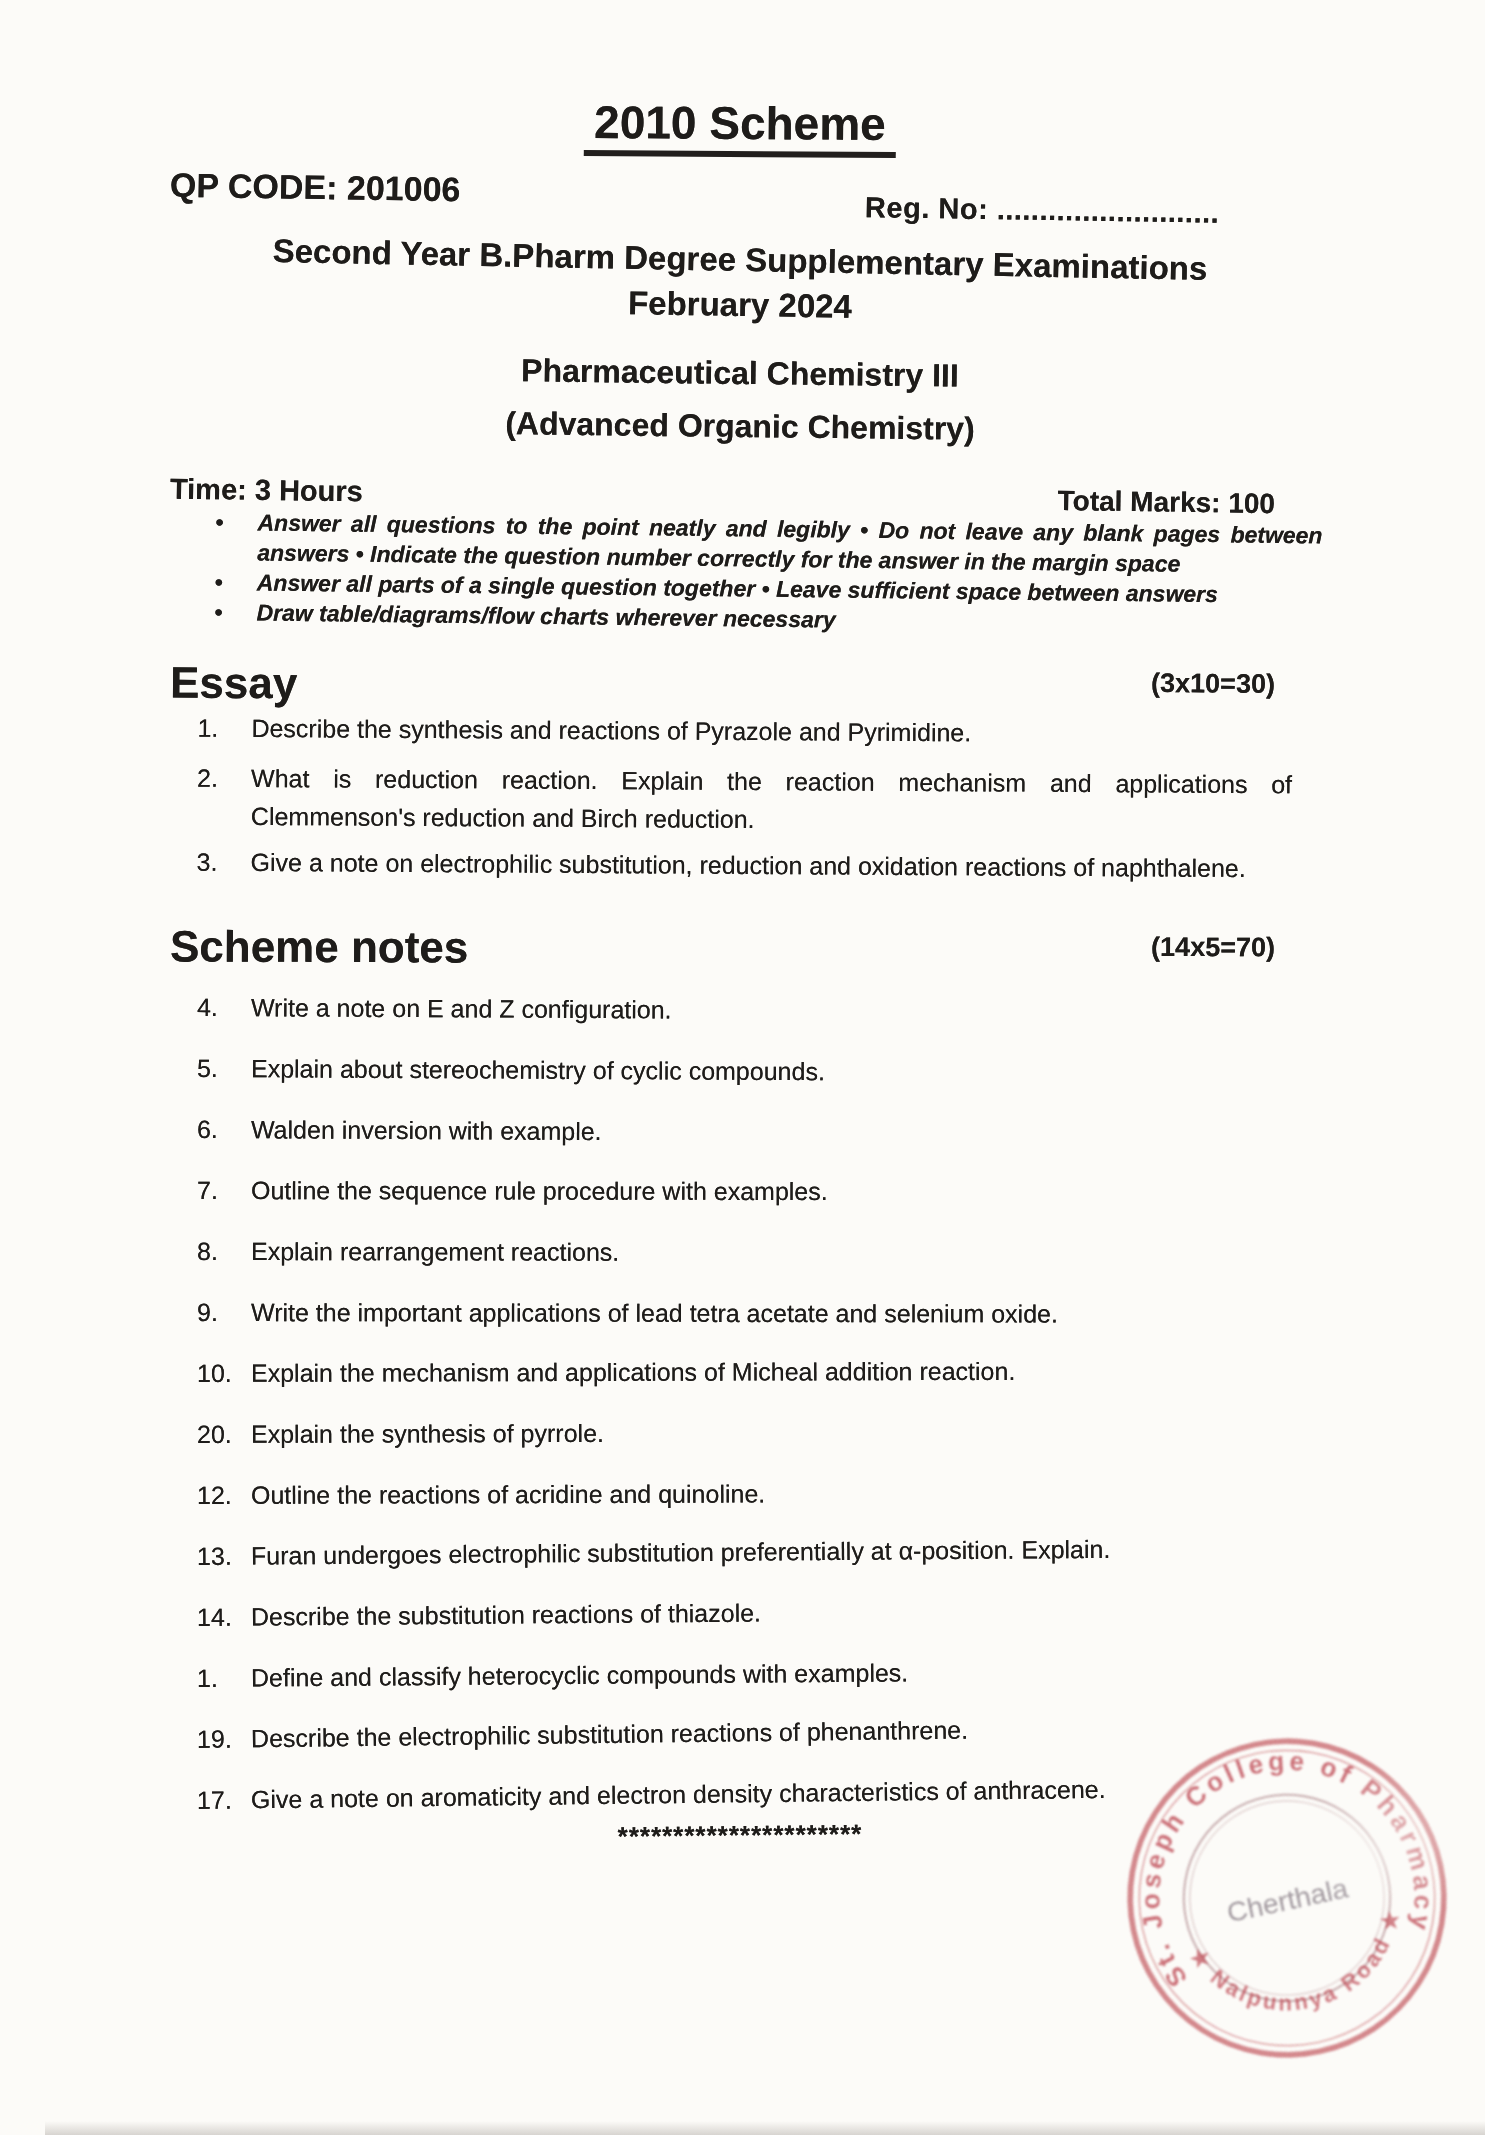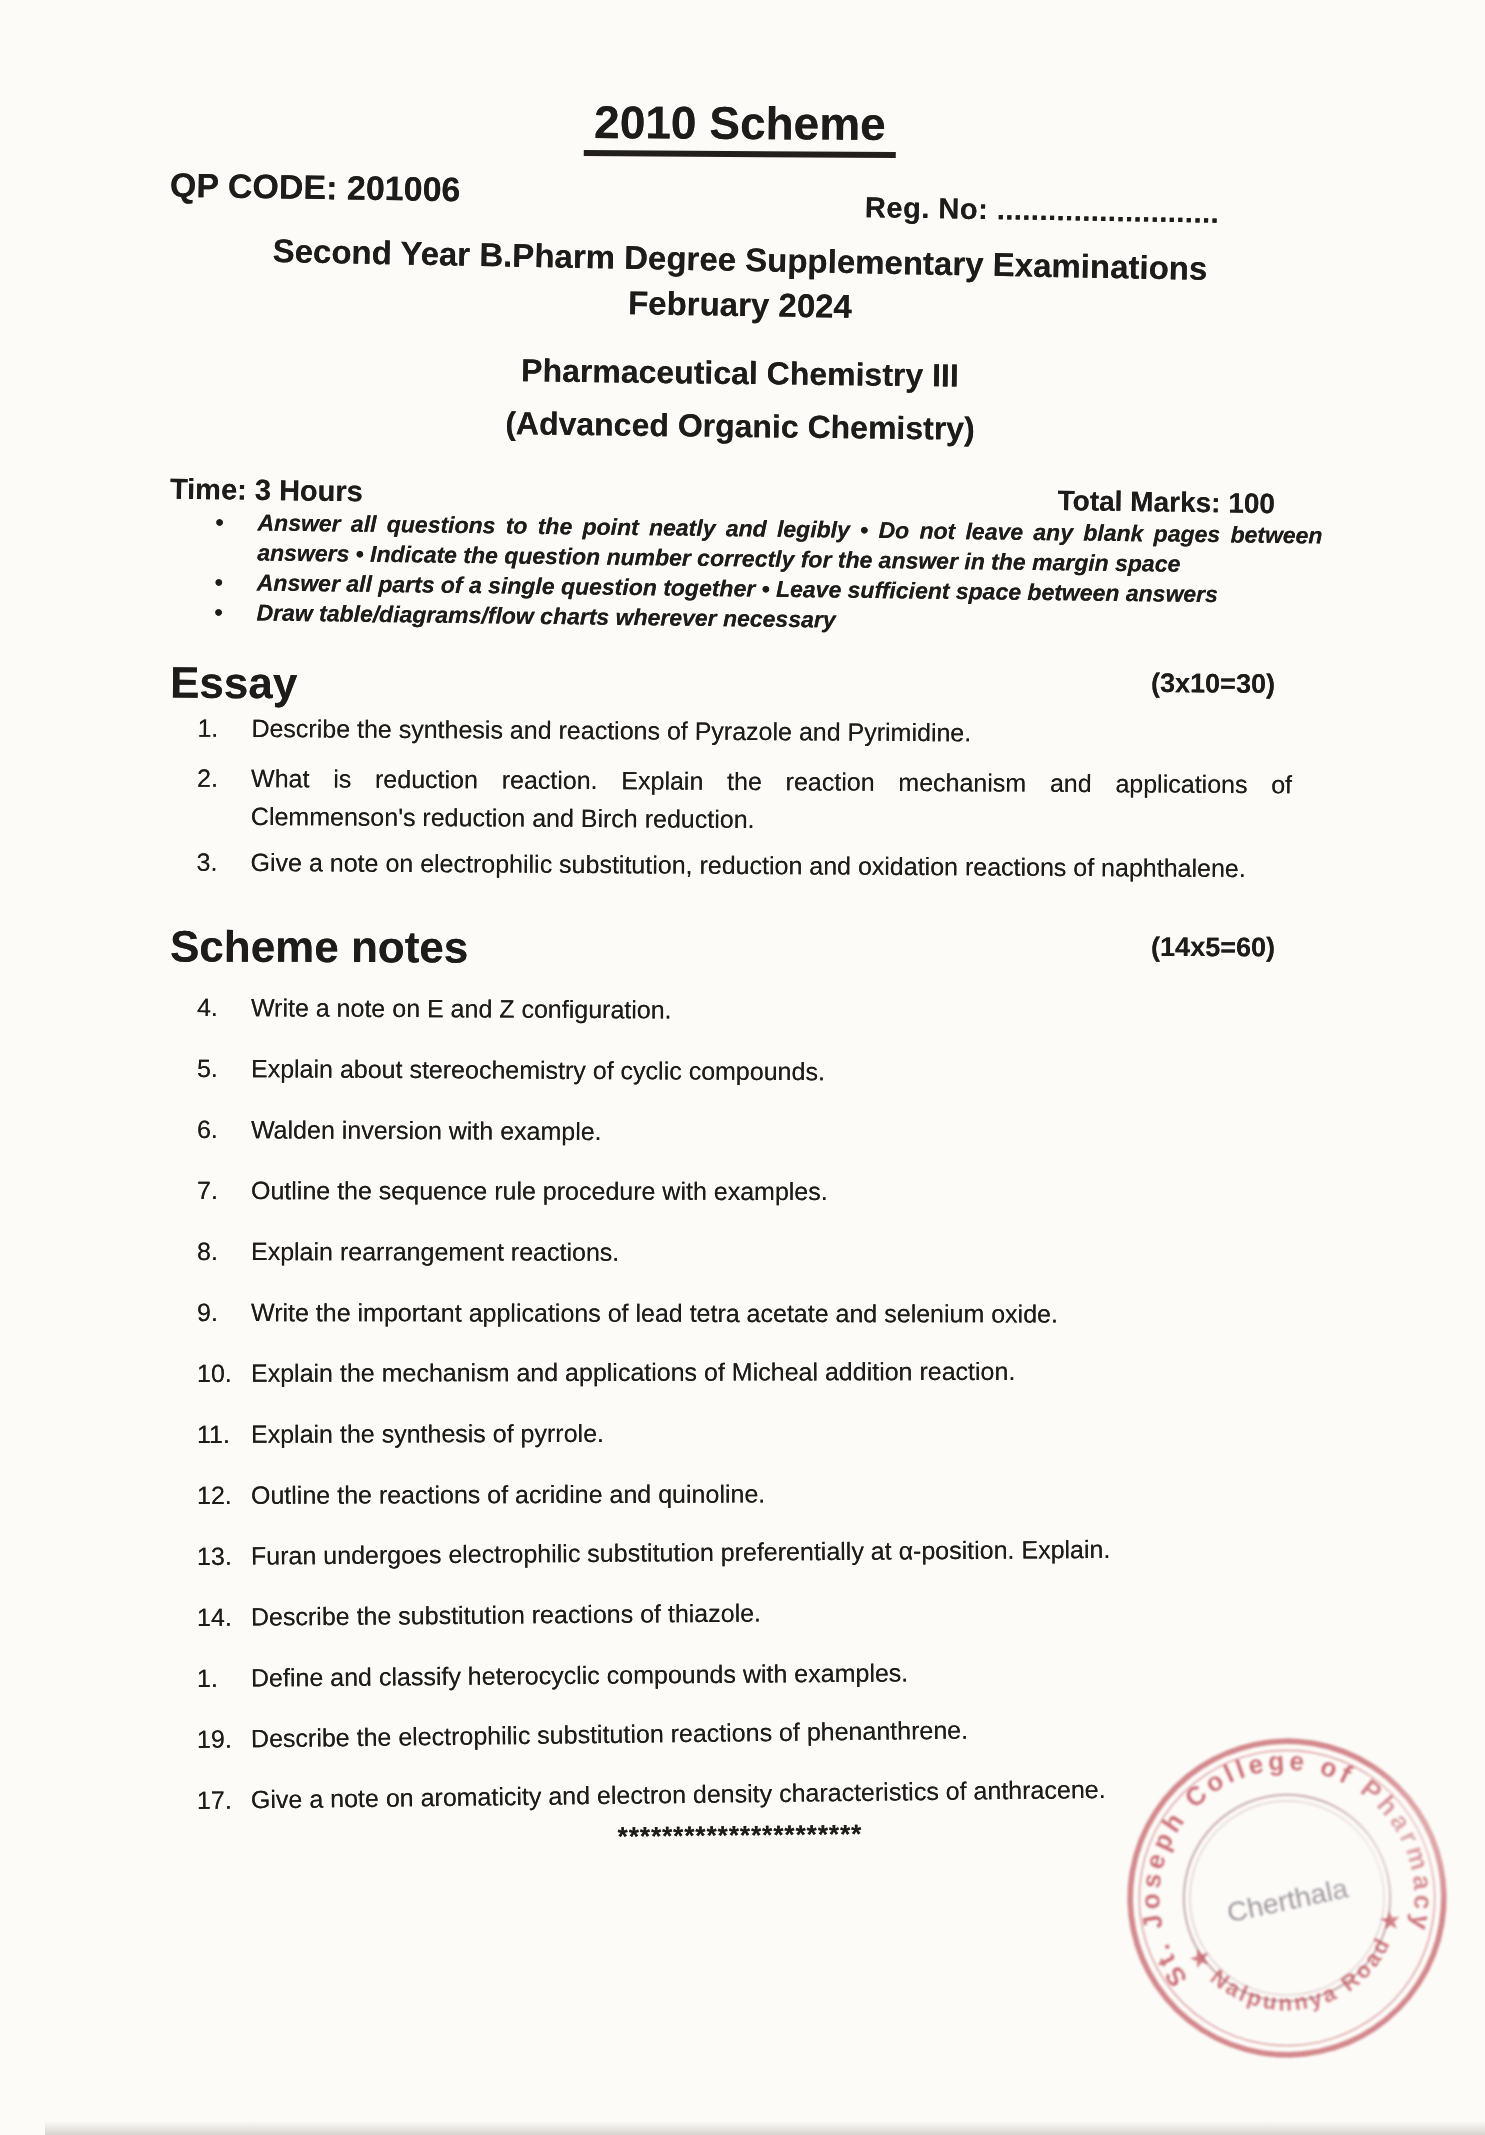--- a/index.html
+++ b/index.html
@@ -106,21 +106,21 @@
       <span class="qnum">2.</span>
       <span class="qtext">What is reduction reaction. Explain the reaction mechanism and applications of Clemmenson's reduction and Birch reduction.</span>
     </li>
     <li>
       <span class="qnum">3.</span>
       <span class="qtext">Give a note on electrophilic substitution, reduction and oxidation reactions of naphthalene.</span>
     </li>
   </ol>
 
   <div class="section-head sn-head ink">Scheme notes</div>
-  <div class="section-marks sn-marks ink">(14x5=60)</div>
+  <div class="section-marks sn-marks ink">(14x5=70)</div>
 
   <ol class="qlist sn-list ink">
     <li>
       <span class="qnum">4.</span>
       <span class="qtext">Write a note on E and Z configuration.</span>
     </li>
     <li>
       <span class="qnum">5.</span>
       <span class="qtext">Explain about stereochemistry of cyclic compounds.</span>
     </li>
@@ -138,21 +138,21 @@
     </li>
     <li>
       <span class="qnum">9.</span>
       <span class="qtext">Write the important applications of lead tetra acetate and selenium oxide.</span>
     </li>
     <li>
       <span class="qnum">10.</span>
       <span class="qtext">Explain the mechanism and applications of Micheal addition reaction.</span>
     </li>
     <li>
-      <span class="qnum">11.</span>
+      <span class="qnum">20.</span>
       <span class="qtext">Explain the synthesis of pyrrole.</span>
     </li>
     <li>
       <span class="qnum">12.</span>
       <span class="qtext">Outline the reactions of acridine and quinoline.</span>
     </li>
     <li>
       <span class="qnum">13.</span>
       <span class="qtext">Furan undergoes electrophilic substitution preferentially at α-position. Explain.</span>
     </li>

